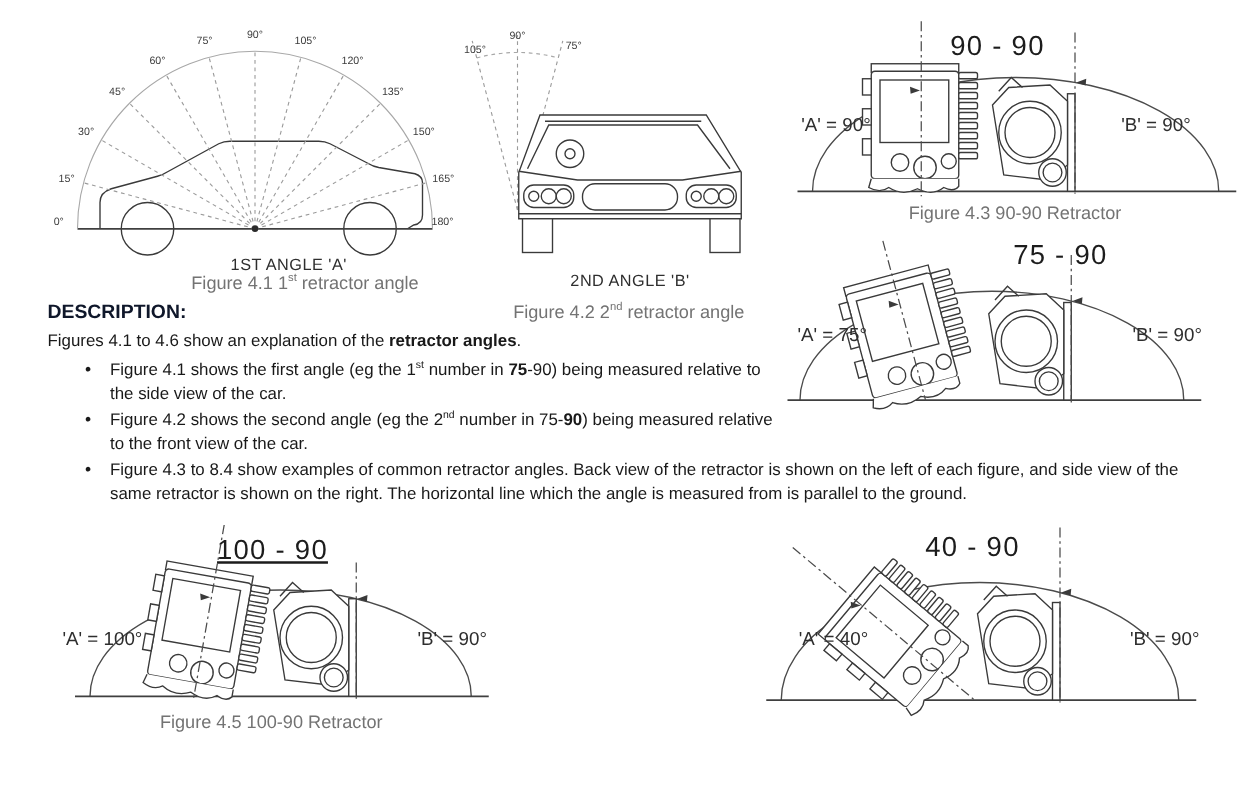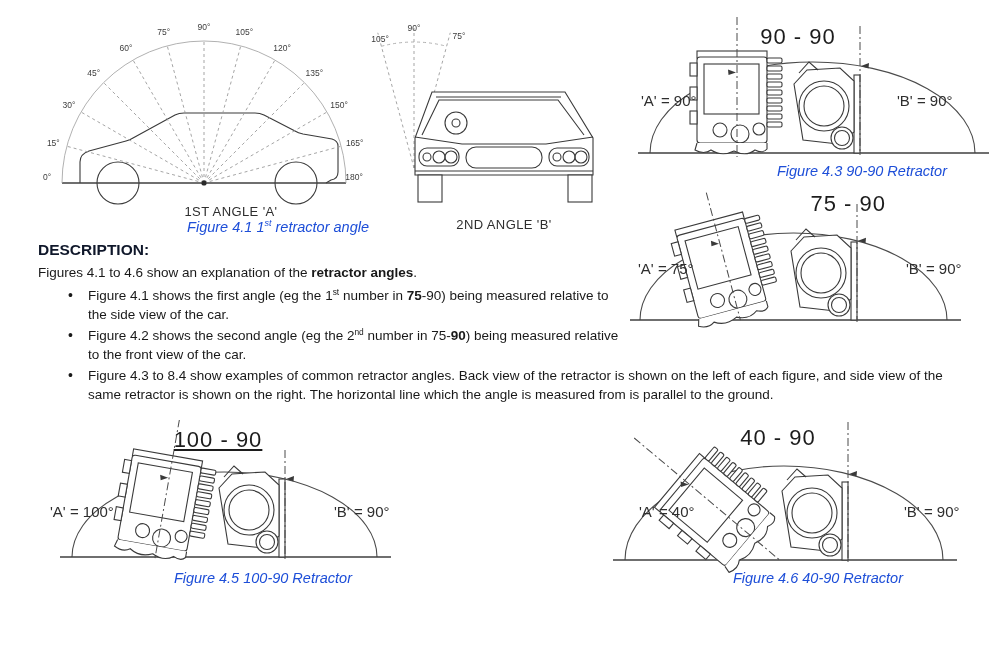--- a/index.html
+++ b/index.html
@@ -1,21 +1,21 @@
 <!DOCTYPE html>
 <html><head>
 <meta charset="utf-8">
 <style>
   html,body{margin:0;padding:0;background:#fff;}
   #page{position:relative;width:1001px;height:645px;background:#ffffff;overflow:hidden;
         font-family:"Liberation Sans",sans-serif;color:#1f1f1f;}
   .fig{position:absolute;}
   .fig svg{position:absolute;left:0;top:0;display:block;}
   .axis-label{position:absolute;font-size:13px;letter-spacing:.4px;color:#2e2e2e;text-align:center;white-space:nowrap;}
-  .fig-caption{position:absolute;font-size:14.5px;font-style:italic;color:#1d4ed8;text-align:right;white-space:nowrap;}
+  .fig-caption{position:absolute;font-size:14.5px;color:#737373;text-align:center;white-space:nowrap;}
   .fig-caption sup{font-size:9px;}
   .rf-title{position:absolute;font-size:22px;letter-spacing:1px;color:#1c1c1c;text-align:center;white-space:nowrap;}
   .rf-lab{position:absolute;font-size:15px;color:#2e2e2e;white-space:nowrap;}
   #description{position:absolute;left:38px;top:240px;width:925px;font-size:13.5px;line-height:19px;color:#191919;}
   .desc-heading{font-size:15.5px;font-weight:bold;margin:0 0 4px 0;color:#0f172a;}
   .desc-intro{margin:0 0 4px 0;}
   ul.desc-bullets{margin:0;padding:0 0 0 28px;list-style:none;}
   ul.desc-bullets li{position:relative;padding-left:22px;margin:1px 0 2px 0;}
   ul.desc-bullets li::before{content:"\2022";position:absolute;left:2px;top:0;font-size:14px;}
   .seg-b{font-weight:bold;}
@@ -97,20 +97,21 @@
         <circle cx="87" cy="139" r="6" class="ink"></circle>
         <circle cx="99" cy="139" r="6" class="ink"></circle>
         <circle cx="205" cy="139" r="4" class="ink"></circle>
         <circle cx="217" cy="139" r="6" class="ink"></circle>
         <circle cx="229" cy="139" r="6" class="ink"></circle>
         <line x1="63" y1="153" x2="241" y2="153" class="ink"></line>
         <rect x="66" y="157" width="24" height="27" class="inkw"></rect>
         <rect x="216" y="157" width="24" height="27" class="inkw"></rect>
       </svg>
     <div class="axis-label" id="fig42-axis" style="left: 57px; top: 199px; width: 190px;">2ND ANGLE 'B'</div>
+    <div class="fig-caption" id="fig42-cap" style="left: 26px; top: 224px; width: 250px;"><span>Figure 4.2 2</span><sup>nd</sup><span> retractor angle</span></div>
   </div>
 
   <div class="fig retractor-fig" id="fig43" style="left: 635px; top: 12px; width: 362px; height: 176px;">
     <div class="rf-title" style="left: 73px; top: 12px; width: 180px;">90 - 90</div>
     <svg class="rf-svg" width="362" height="176" viewBox="0 0 362 176">
         <path d="M15,141 A162.5,91 0 0 1 340,141" class="domeln"></path>
         <line x1="3" y1="141" x2="354" y2="141" class="groundln"></line>
         <g transform="translate(102,91) rotate(0)">
           <g>
             <rect x="-40" y="-52" width="70" height="7" class="inkw"></rect>
@@ -301,16 +302,15 @@
             <circle cx="14" cy="27" r="7.5" class="ink"></circle>
             <path d="M-29,-38 L-19,-49 L-10,-41" class="ink"></path>
           </g>
         </g>
         <line x1="243" y1="4" x2="243" y2="144" class="dashdot"></line>
         <polygon points="83.56555000527565,66.37524487410984 75.56555000527565,63.37524487410984 76.06555000527565,68.87524487410984" class="arrow"></polygon>
         <polygon points="244,55.951171225243414 252,52.951171225243414 251.5,58.451171225243414" class="arrow"></polygon>
       </svg>
     <div class="rf-lab rf-a" style="left: 34px; top: 85px;">'A' = 40°</div>
     <div class="rf-lab rf-b" style="left: 299px; top: 85px;">'B' = 90°</div>
-    <div class="fig-caption rf-cap" style="left: 28px; top: 152px; width: 270px;">Figure 4.6 40-90 Retractor</div>
   </div>
 
 </div>
 
 </body></html>

